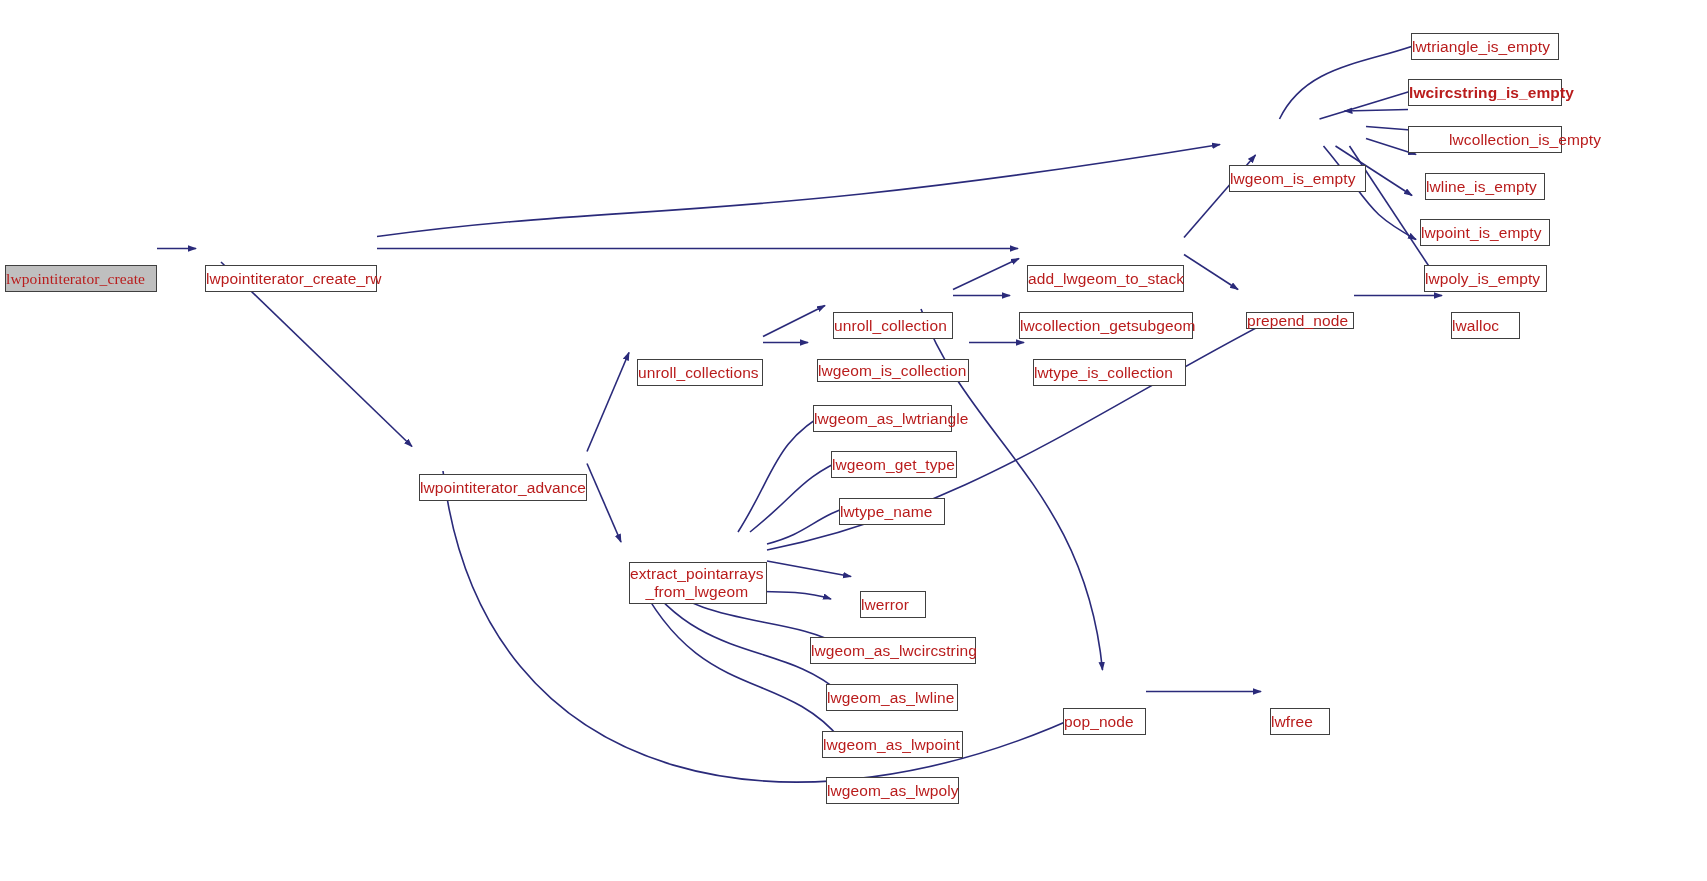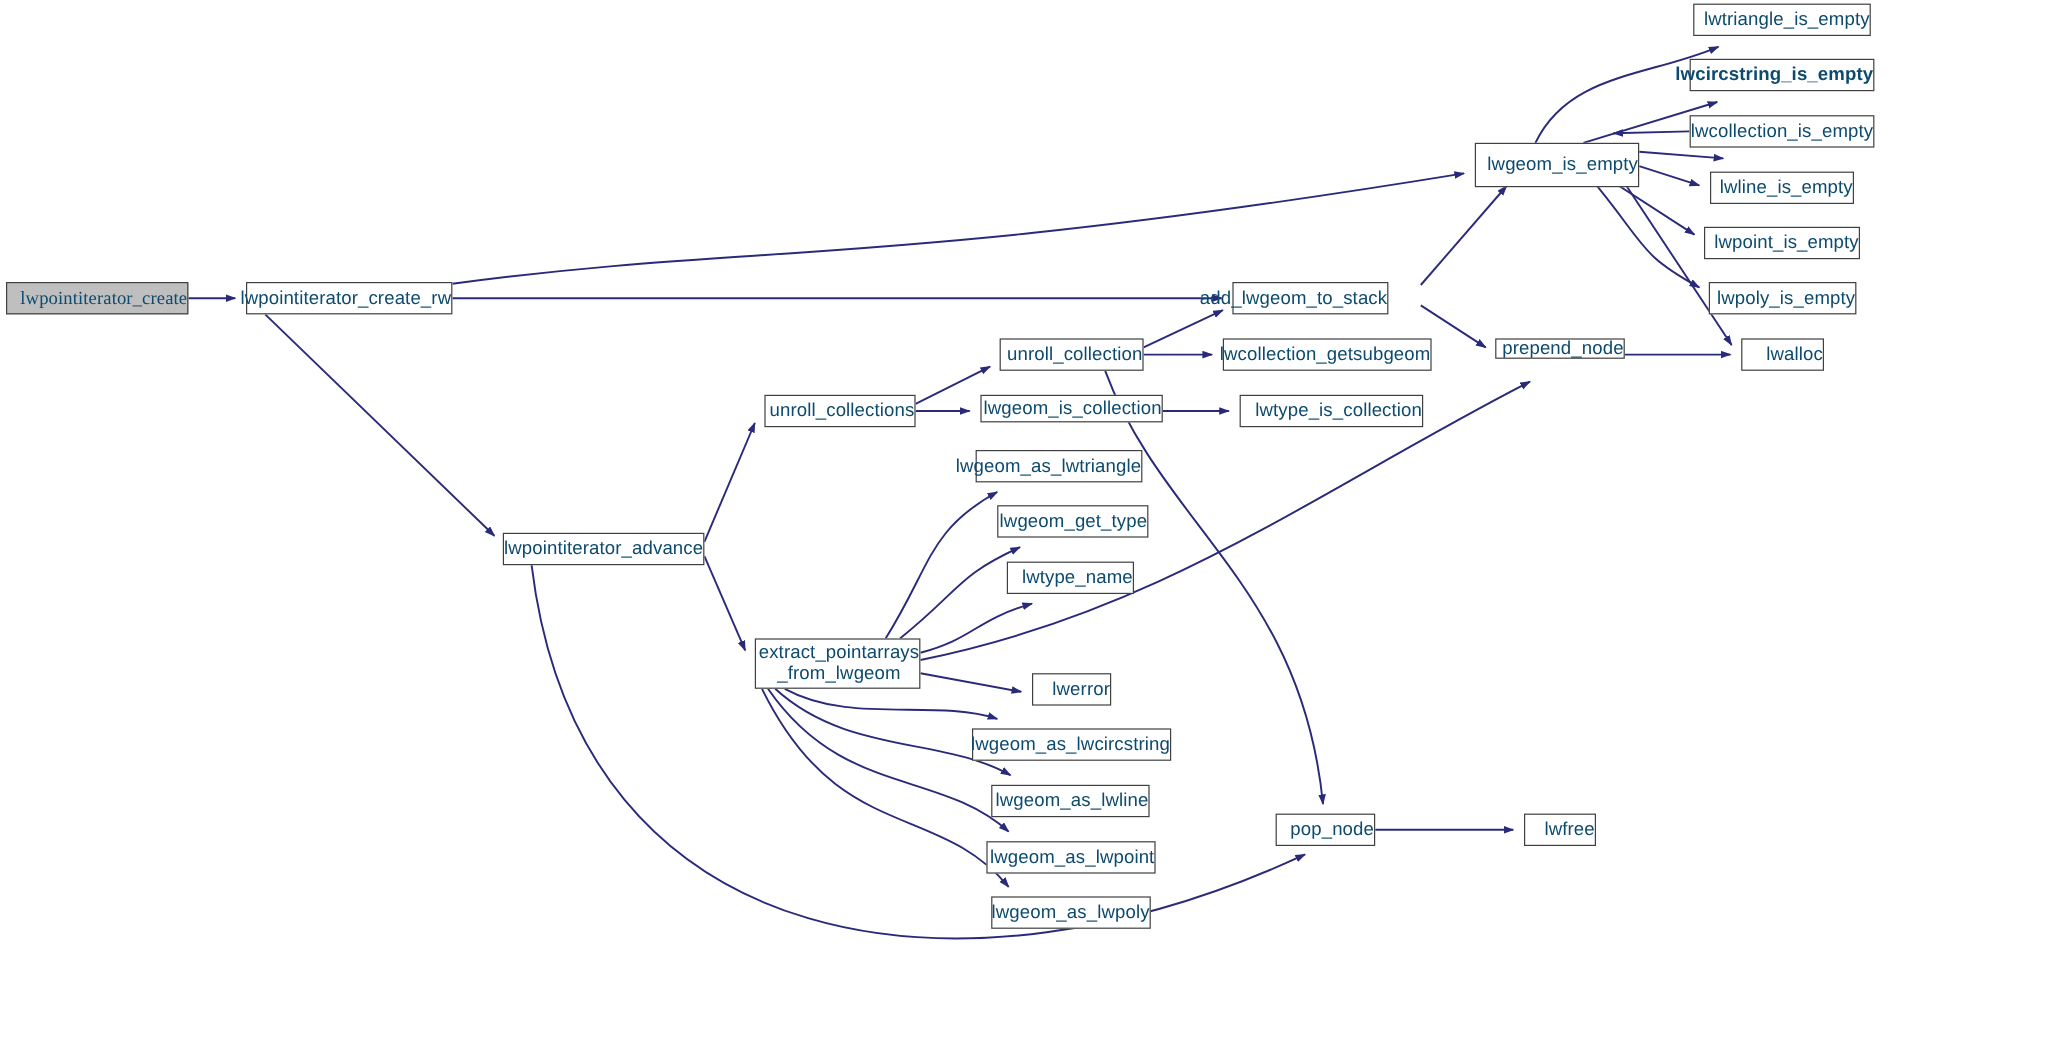--- a/index.html
+++ b/index.html
@@ -20,29 +20,30 @@
     top: 0;
     width: 1707px;
     height: 881px;
     overflow: visible;
   }
   .node {
     position: absolute;
     box-sizing: border-box;
     border: 1px solid #404040;
     background: #ffffff;
-    color: #0c4a6e;
+    color: #b91c1c;
     font-size: 15.5px;
     line-height: 1.15;
     display: flex;
     align-items: center;
-    justify-content: flex-end;
+    justify-content: flex-start;
     text-align: center;
     white-space: pre;
     letter-spacing: 0.1px;
+    margin-top: 30px;
   }
   .node.root {
     background: #bfbfbf;
     border-color: #404040;
   }
   .node span { pointer-events: none; }
 </style>
 </head>
 <body>
 
@@ -101,23 +102,23 @@
       <div class="node" style="left: 1033px; top: 329px; width: 153px; height: 27px;"><span>lwtype_is_collection</span></div>
       <div class="node" style="left: 813px; top: 375px; width: 139px; height: 27px;"><span>lwgeom_as_lwtriangle</span></div>
       <div class="node" style="left: 831px; top: 421px; width: 126px; height: 27px;"><span>lwgeom_get_type</span></div>
       <div class="node" style="left: 839px; top: 468px; width: 106px; height: 27px;"><span>lwtype_name</span></div>
       <div class="node" style="left: 629px; top: 532px; width: 138px; height: 42px;"><span>extract_pointarrays
 _from_lwgeom</span></div>
       <div class="node" style="left: 860px; top: 561px; width: 66px; height: 27px;"><span>lwerror</span></div>
       <div class="node" style="left: 810px; top: 607px; width: 166px; height: 27px;"><span>lwgeom_as_lwcircstring</span></div>
       <div class="node" style="left: 826px; top: 654px; width: 132px; height: 27px;"><span>lwgeom_as_lwline</span></div>
       <div class="node" style="left: 822px; top: 701px; width: 141px; height: 27px;"><span>lwgeom_as_lwpoint</span></div>
-      <div class="node" style="left: 826px; top: 747px; width: 133px; height: 27px; padding-left: 40px;"><span>lwgeom_as_lwpoly</span></div>
-      <div class="node" style="left: 1027px; top: 235px; width: 130px; height: 27px;"><span>add_lwgeom_to_stack</span></div>
-      <div class="node" style="left: 1229px; top: 119px; width: 137px; height: 37px;"><span>lwgeom_is_empty</span></div>
+      <div class="node" style="left: 826px; top: 747px; width: 133px; height: 27px;"><span>lwgeom_as_lwpoly</span></div>
+      <div class="node" style="left: 1027px; top: 235px; width: 157px; height: 27px;"><span>add_lwgeom_to_stack</span></div>
+      <div class="node" style="left: 1229px; top: 135px; width: 137px; height: 27px;"><span>lwgeom_is_empty</span></div>
       <div class="node" style="left: 1246px; top: 282px; width: 108px; height: 17px;"><span>prepend_node</span></div>
       <div class="node" style="left: 1451px; top: 282px; width: 69px; height: 27px;"><span>lwalloc</span></div>
       <div class="node" style="left: 1411px; top: 3px; width: 148px; height: 27px;"><span>lwtriangle_is_empty</span></div>
       <div class="node" style="left: 1408px; top: 49px; width: 154px; height: 27px; font-weight: bold;"><span>lwcircstring_is_empty</span></div>
       <div class="node" style="left: 1408px; top: 96px; width: 154px; height: 27px; padding-left: 40px;"><span>lwcollection_is_empty</span></div>
       <div class="node" style="left: 1425px; top: 143px; width: 120px; height: 27px;"><span>lwline_is_empty</span></div>
       <div class="node" style="left: 1420px; top: 189px; width: 130px; height: 27px;"><span>lwpoint_is_empty</span></div>
       <div class="node" style="left: 1424px; top: 235px; width: 123px; height: 27px;"><span>lwpoly_is_empty</span></div>
       <div class="node" style="left: 1063px; top: 678px; width: 83px; height: 27px;"><span>pop_node</span></div>
       <div class="node" style="left: 1270px; top: 678px; width: 60px; height: 27px;"><span>lwfree</span></div>

